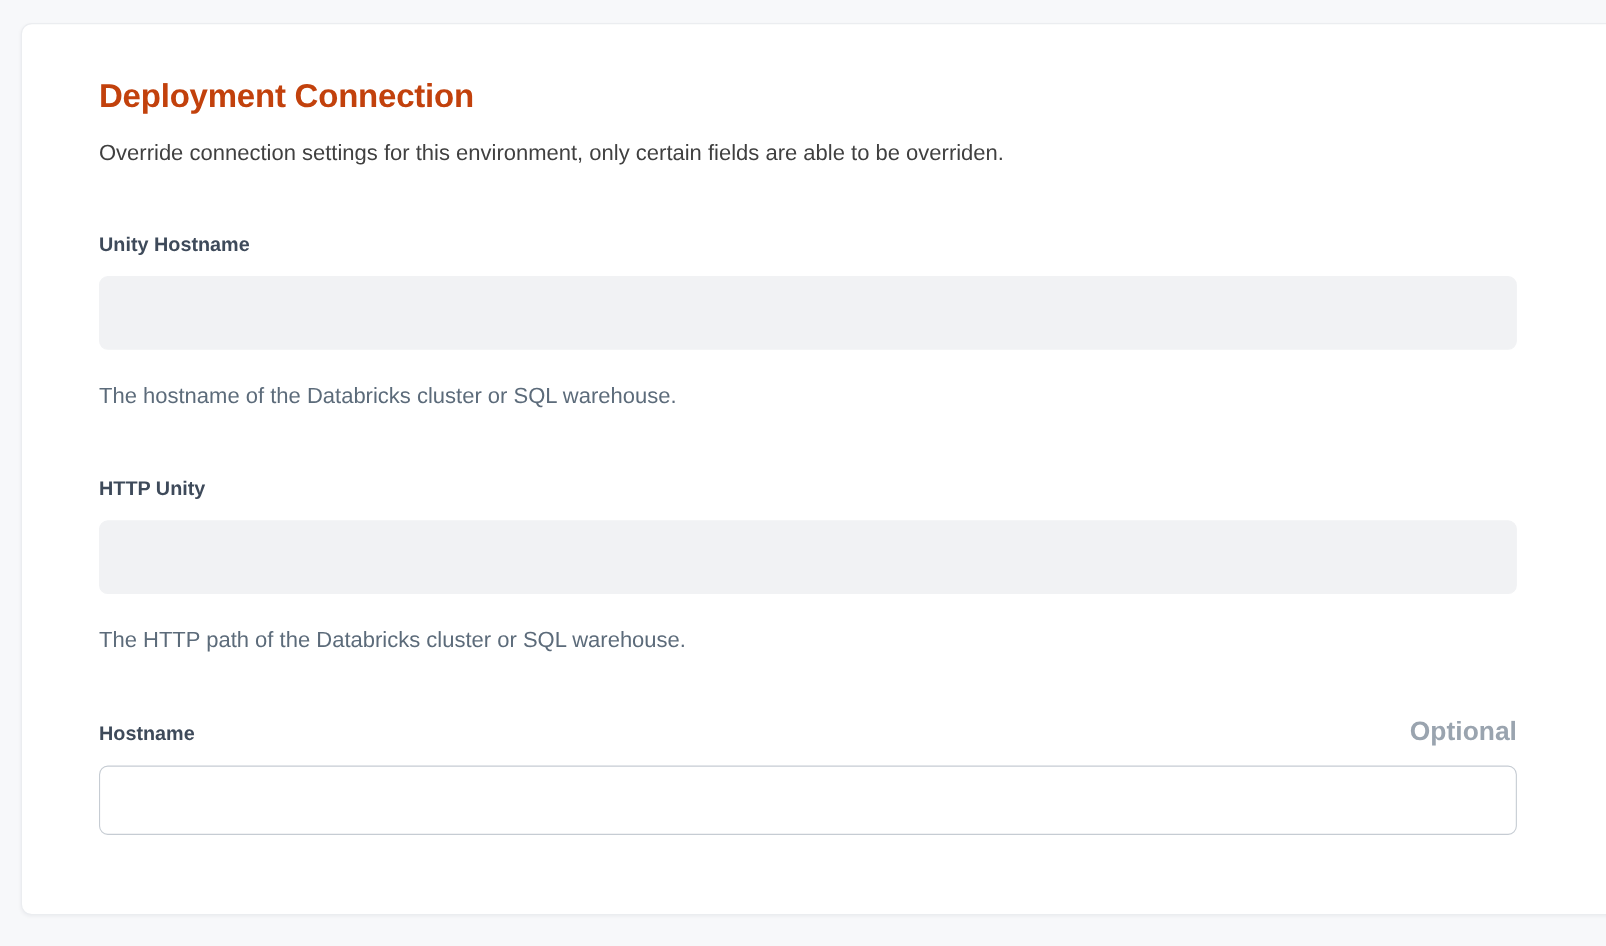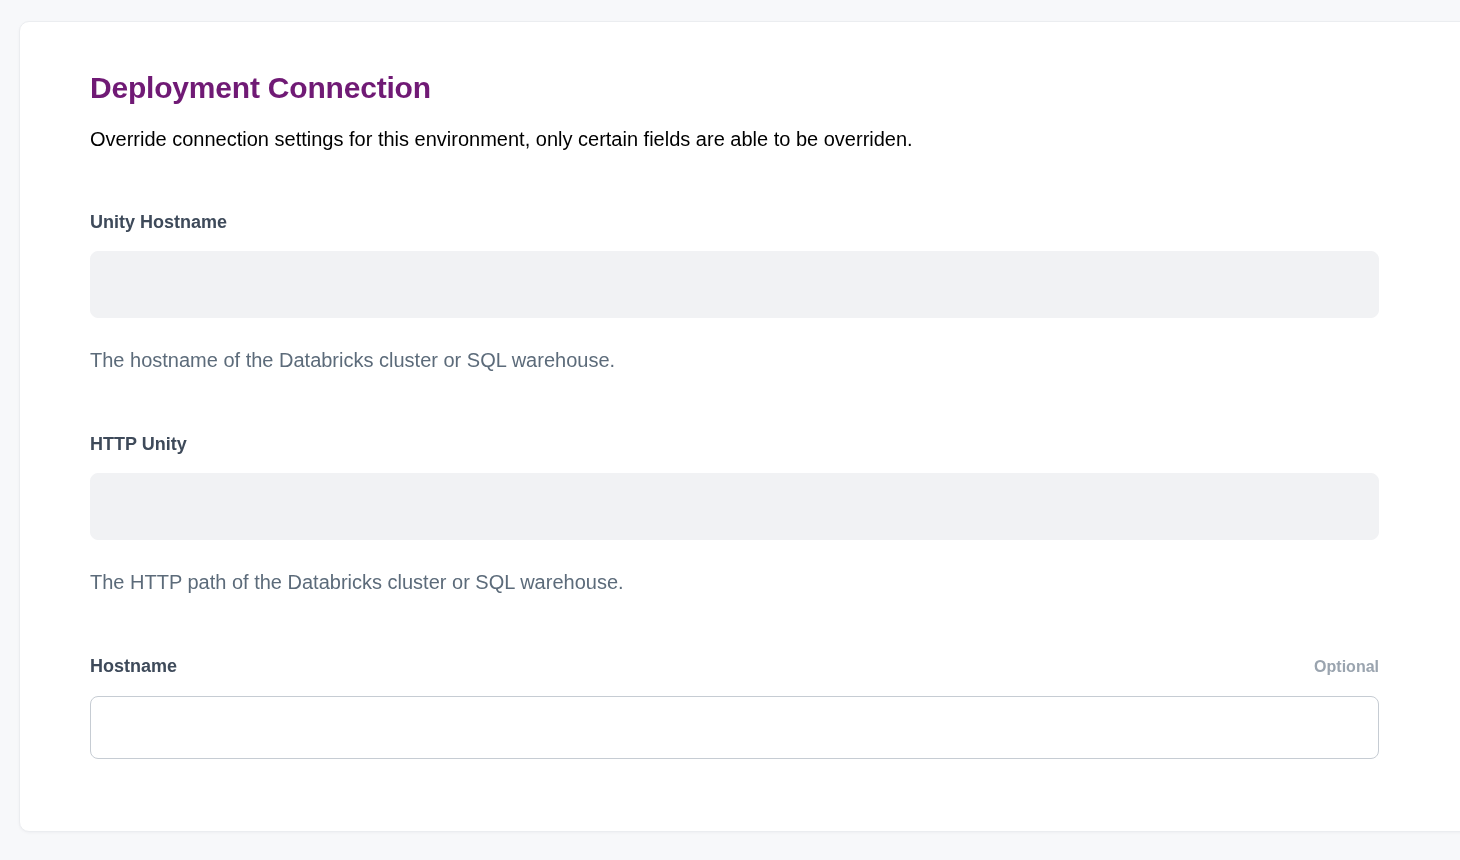--- a/index.html
+++ b/index.html
@@ -31,45 +31,45 @@
     padding: 48px 0 0 70px;
     width: 1359px; 
   }
   .content {
     width: 1289px;
   }
   h1.title {
     font-size: 30px;
     line-height: 36px;
     font-weight: 700;
-    color: #701a75;
+    color: #c2410c;
     letter-spacing: -0.2px;
   }
   p.subtitle {
     margin-top: 21px;
     font-size: 20px;
     line-height: 25px;
-    color: #000000;
+    color: #404040;
   }
   .field-group { margin-top: 58px; }
   .field-group + .field-group { margin-top: 59px; }
   .label-row {
     display: flex;
     align-items: baseline;
     justify-content: space-between;
     height: 24px;
   }
   .field-label {
     font-size: 18px;
     font-weight: 700;
     color: #3e4a5a;
     line-height: 24px;
   }
   .optional-badge {
-    font-size: 16px;
+    font-size: 24px;
     font-weight: 700;
     color: #9aa4af;
     line-height: 24px;
   }
   .text-input {
     display: block;
     width: 100%;
     margin-top: 17px;
     height: 67px;
     border-radius: 8px;

